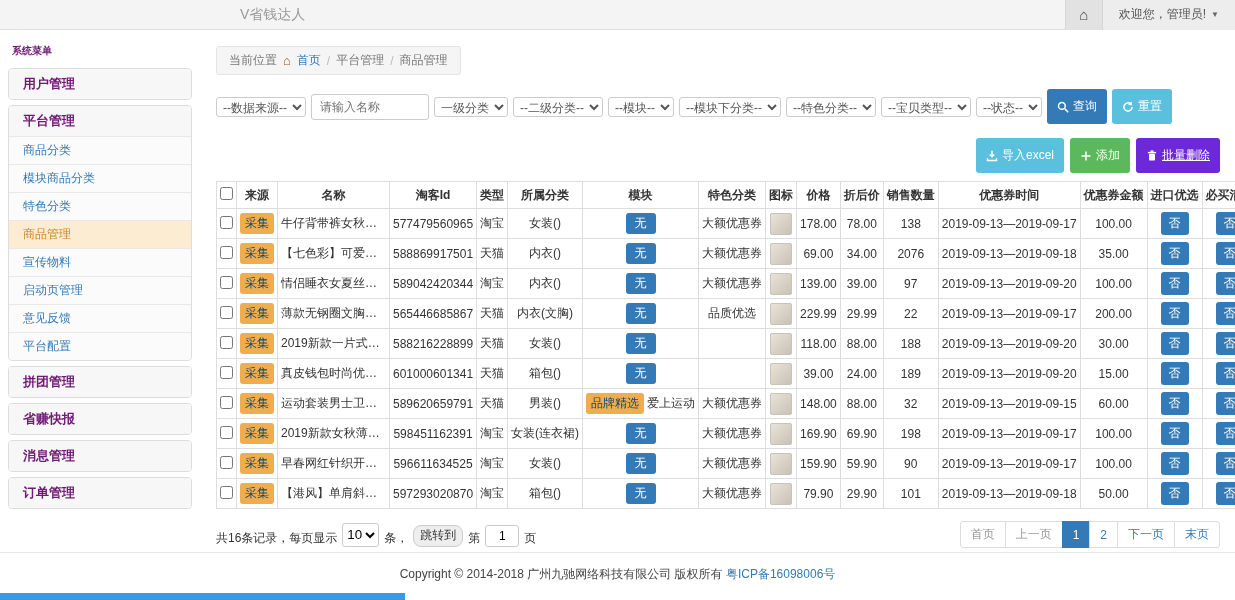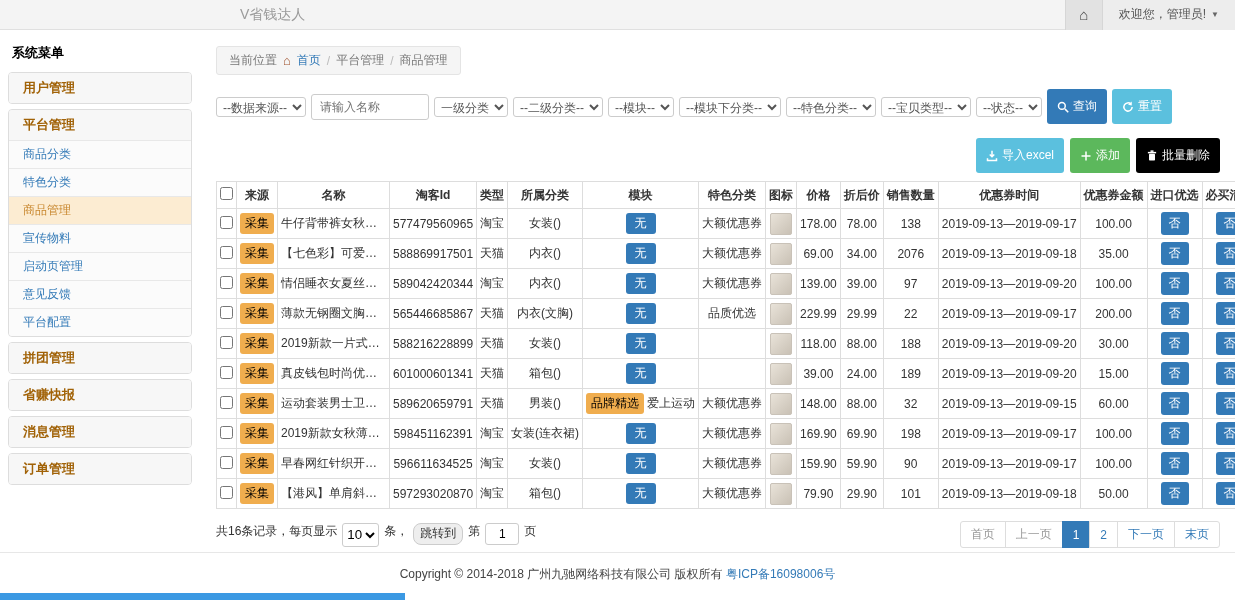--- a/index.html
+++ b/index.html
@@ -11,61 +11,61 @@
   .topbar{height:30px;background:#f4f4f4;border-bottom:1px solid #e0e0e0;display:flex;align-items:center;}
   .brand{margin-left:240px;font-size:14px;color:#9b9b9b;}
   .topbar-right{margin-left:auto;display:flex;height:30px;}
   .home-box{width:38px;background:#e2e2e2;border-left:1px solid #d6d6d6;border-right:1px solid #d6d6d6;
             display:flex;align-items:center;justify-content:center;font-size:15px;color:#444;cursor:pointer;}
   .welcome{background:#ededed;display:flex;align-items:center;gap:5px;padding:0 16px;color:#555;cursor:pointer;}
   .welcome .caret{font-size:8px;color:#666;}
 
   
   .sidebar{position:absolute;left:8px;top:38px;width:184px;height:514px;overflow:hidden;}
-  .sidebar-title{color:#000000;font-size:13px;font-weight:bold;padding:6px 4px 10px;}
+  .sidebar-title{color:#701a75;font-size:10px;font-weight:bold;padding:6px 4px 10px;}
   .side-panel{border:1px solid #ddd;border-radius:4px;margin-bottom:5px;overflow:hidden;background:#f7f7f7;}
-  .side-top{padding:6px 14px;font-weight:bold;color:#a16207;font-size:13px;cursor:pointer;background:#f7f7f7;}
+  .side-top{padding:6px 14px;font-weight:bold;color:#701a75;font-size:13px;cursor:pointer;background:#f7f7f7;}
   .side-sub{padding:5px 14px;color:#337ab7;font-size:12px;border-top:1px solid #e8e8e8;background:#fbfbfb;cursor:pointer;}
   .side-sub.active{background:#fcecd2;color:#c8872e;}
 
   
   .main{position:absolute;left:216px;top:46px;width:1004px;}
   .breadcrumb{display:inline-flex;align-items:center;gap:6px;background:#f5f5f5;border:1px solid #e4e4e4;
               border-radius:3px;padding:5px 12px;color:#777;}
   .breadcrumb .home-glyph{color:#a0522d;font-size:13px;}
   .breadcrumb a{color:#337ab7;text-decoration:none;cursor:pointer;}
   .breadcrumb .sep{color:#bbb;}
   .filter-row{margin-top:14px;display:flex;gap:5px;align-items:center;}
   .filter-select{height:20px;border:1px solid #ccc;border-radius:3px;background:#fff;color:#555;font-size:12px;padding:2px 2px;}
   .filter-input{height:26px;border:1px solid #ccc;border-radius:3px;padding:2px 8px;font-size:12px;width:118px;color:#555;}
   .btn{display:inline-flex;align-items:center;gap:4px;border:none;border-radius:3px;color:#fff;font-size:12px;
        height:35px;padding:0 10px;cursor:pointer;}
   .btn-icon{display:inline-flex;align-items:center;}
   .btn-primary{background:#337ab7;}
   .btn-info{background:#5bc0de;}
   .btn-success{background:#5cb85c;}
-  .btn-danger-light{background:#000000;}
+  .btn-danger-light{background:#6d28d9;text-decoration:underline;}
   .action-row{margin-top:14px;display:flex;justify-content:flex-end;gap:6px;}
 
   
   .data-table{width:100%;border-collapse:collapse;margin-top:8px;text-align:center;}
   .data-table th,.data-table td{border:1px solid #ddd;padding:3px;height:27px;vertical-align:middle;white-space:nowrap;}
   .data-table th{font-weight:bold;}
   .name-cell{max-width:112px;overflow:hidden;text-overflow:ellipsis;}
-  .badge-orange{display:inline-block;background:#f0ad4e;color:#000000;padding:2px 5px;border-radius:3px;cursor:pointer;}
+  .badge-orange{display:inline-block;background:#f0ad4e;color:#0c4a6e;padding:2px 5px;border-radius:3px;cursor:pointer;}
   .badge-blue{display:inline-block;background:#337ab7;color:#fff;padding:2px 9px;border-radius:3px;cursor:pointer;}
   .module-extra{margin-left:3px;}
   .mini-btn{display:inline-block;border:none;border-radius:3px;color:#fff;font-size:12px;padding:3px 8px;cursor:pointer;}
   .mini-blue{background:#337ab7;}
   .thumb{width:22px;height:22px;margin:0 auto;border:1px solid #c9c2b8;border-radius:2px;
          background:linear-gradient(135deg,#e9e3d9,#c9c1b5);}
 
   
   .table-footer{margin-top:12px;display:flex;align-items:center;justify-content:space-between;}
-  .records-info{display:flex;align-items:flex-start;gap:5px;color:#333;}
+  .records-info{display:flex;align-items:flex-end;gap:5px;color:#333;}
   .page-size-select{height:24px;border:1px solid #ccc;border-radius:3px;background:#fff;}
   .jump-btn{height:22px;border:1px solid #ccc;background:#eee;border-radius:8px;padding:0 6px;cursor:pointer;color:#333;font-size:12px;}
   .page-input{width:34px;height:22px;border:1px solid #ccc;border-radius:3px;text-align:center;font-size:12px;}
   .pagination{display:flex;}
   .page-btn{border:1px solid #ddd;background:#fff;color:#337ab7;padding:4px 10px;cursor:pointer;margin-left:-1px;font-size:12px;}
   .page-btn:first-child{border-radius:3px 0 0 3px;margin-left:0;}
   .page-btn:last-child{border-radius:0 3px 3px 0;}
   .page-btn.active{background:#337ab7;border-color:#337ab7;color:#fff;}
   .page-btn.disabled{color:#999;cursor:default;}
 
@@ -93,20 +93,21 @@
 
 <div class="sidebar">
   <div class="sidebar-title">系统菜单</div>
   <div id="sidebar-panels">
       <div class="side-panel">
         <div class="side-top">用户管理</div>
       </div>
       <div class="side-panel">
         <div class="side-top">平台管理</div>
         <div class="side-sub">商品分类</div>
+        <div class="side-sub">模块商品分类</div>
         <div class="side-sub">特色分类</div>
         <div class="side-sub active">商品管理</div>
         <div class="side-sub">宣传物料</div>
         <div class="side-sub">启动页管理</div>
         <div class="side-sub">意见反馈</div>
         <div class="side-sub">平台配置</div>
       </div>
       <div class="side-panel">
         <div class="side-top">拼团管理</div>
       </div>

